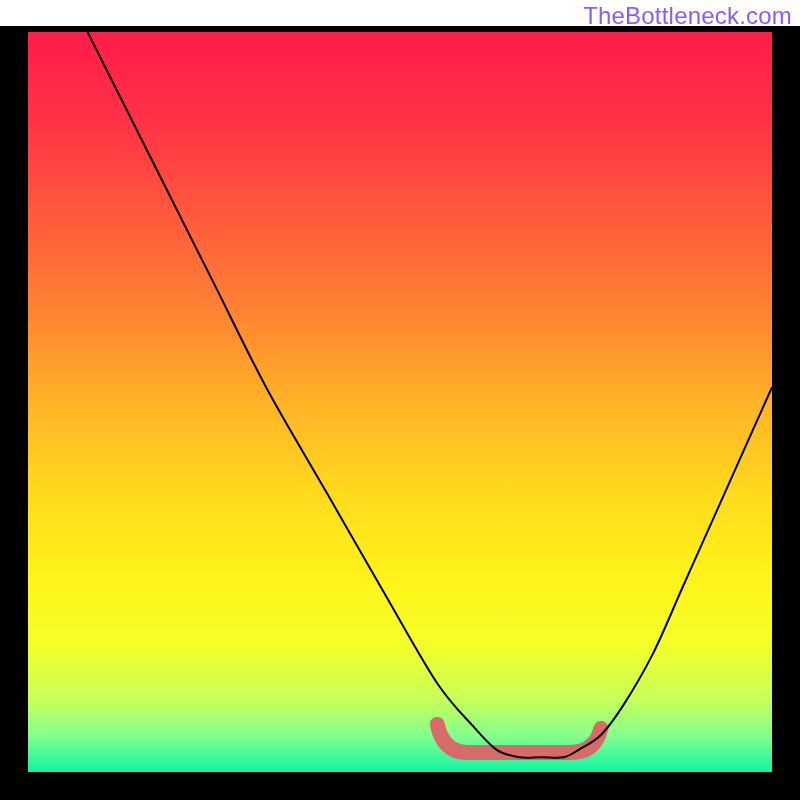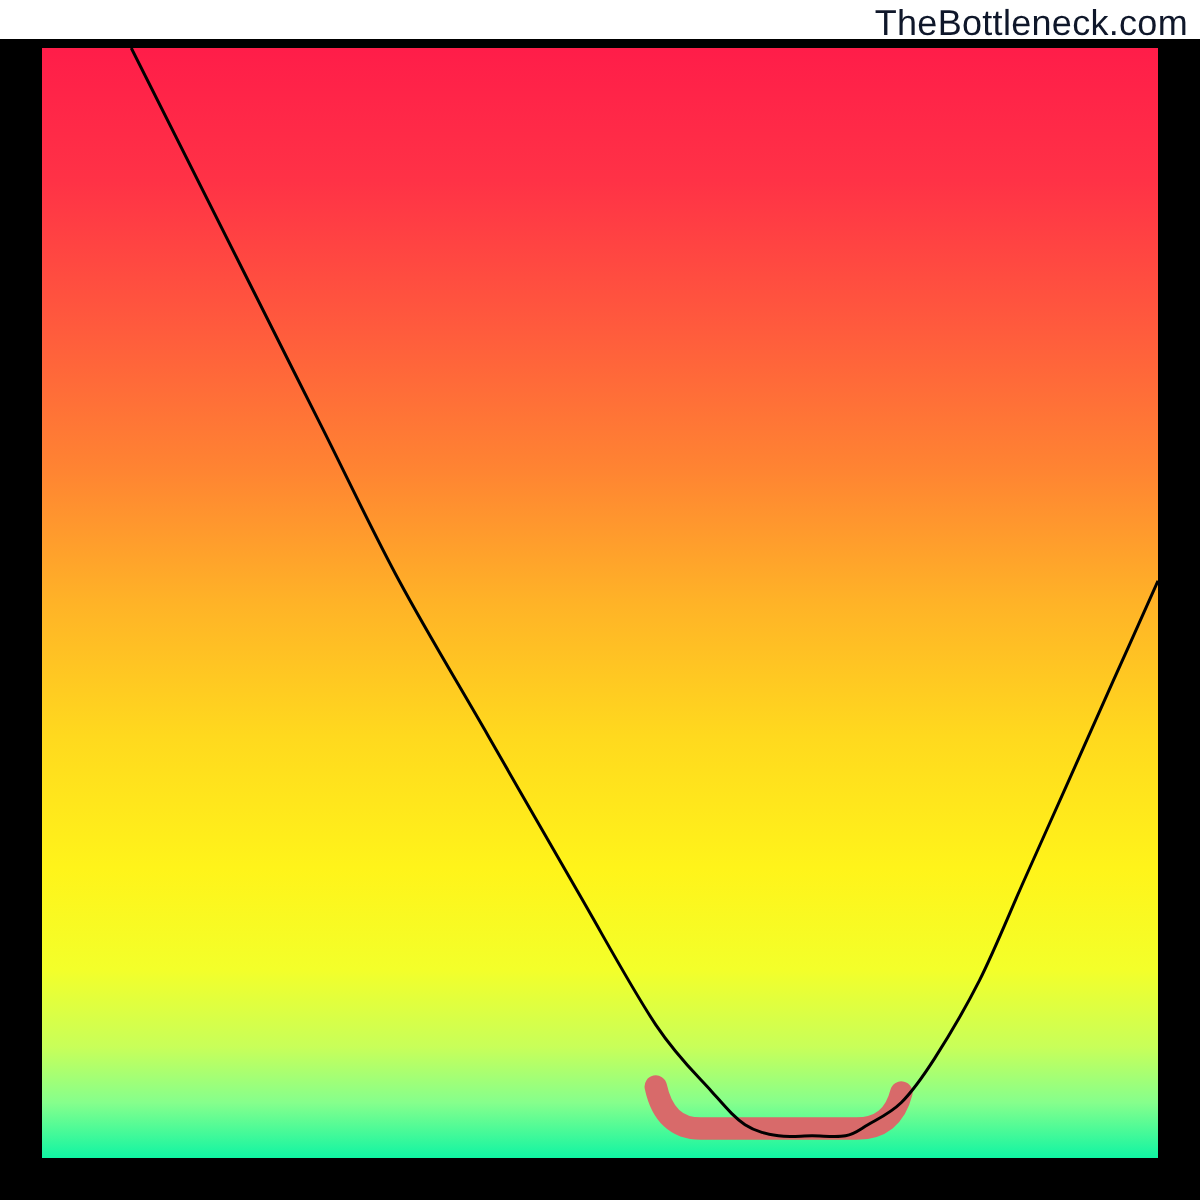--- a/index.html
+++ b/index.html
@@ -10,21 +10,21 @@
     height: 800px;
     overflow: hidden;
     position: relative;
     font-family: Arial, Helvetica, sans-serif;
   }
   .watermark {
     position: absolute;
     top: 2px;
     right: 8px;
     font-size: 24px;
-    color: #0f172a;
+    color: #8b5cf6;
     font-weight: 400;
     letter-spacing: 0.2px;
   }
   .outer {
     position: absolute;
     left: 0;
     top: 26px;
     width: 800px;
     height: 774px;
     background: #000;

